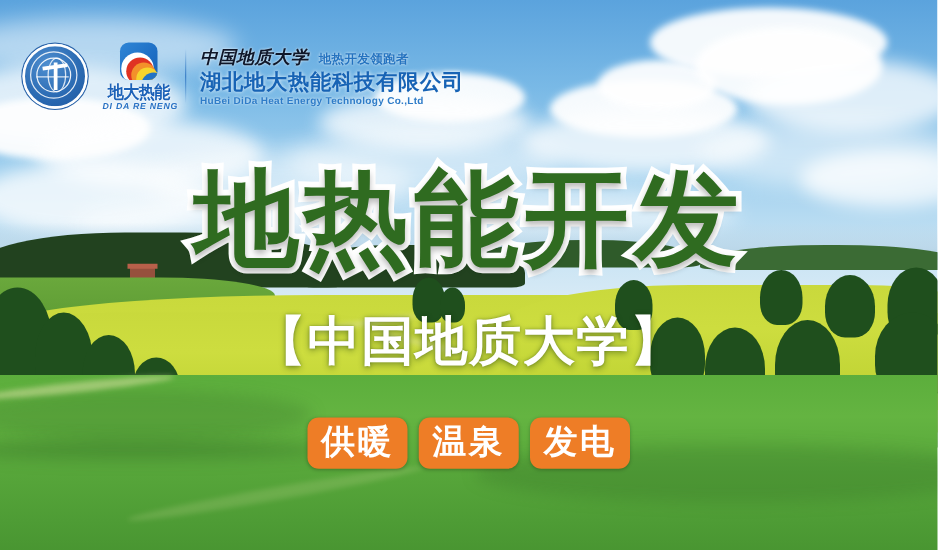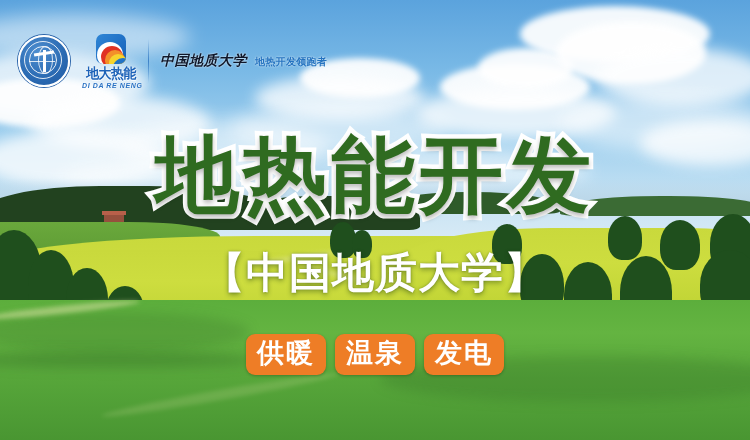--- a/index.html
+++ b/index.html
@@ -434,20 +434,22 @@
       <div class="brand-py">DI DA RE NENG</div>
     </div>
 
     <div class="divider"></div>
 
     <div class="org-block">
       <div class="org-line1">
         <span class="org-univ">中国地质大学</span>
         <span class="org-inst">地热开发领跑者</span>
       </div>
+      <div class="org-company">湖北地大热能科技有限公司</div>
+      <div class="org-en">HuBei DiDa Heat Energy Technology Co.,Ltd</div>
     </div>
 
   </div>
 
   <div class="title-main">地热能开发</div>
   <div class="subtitle">【中国地质大学】</div>
 
   <div class="tags">
     <span class="tag">供暖</span>
     <span class="tag">温泉</span>

